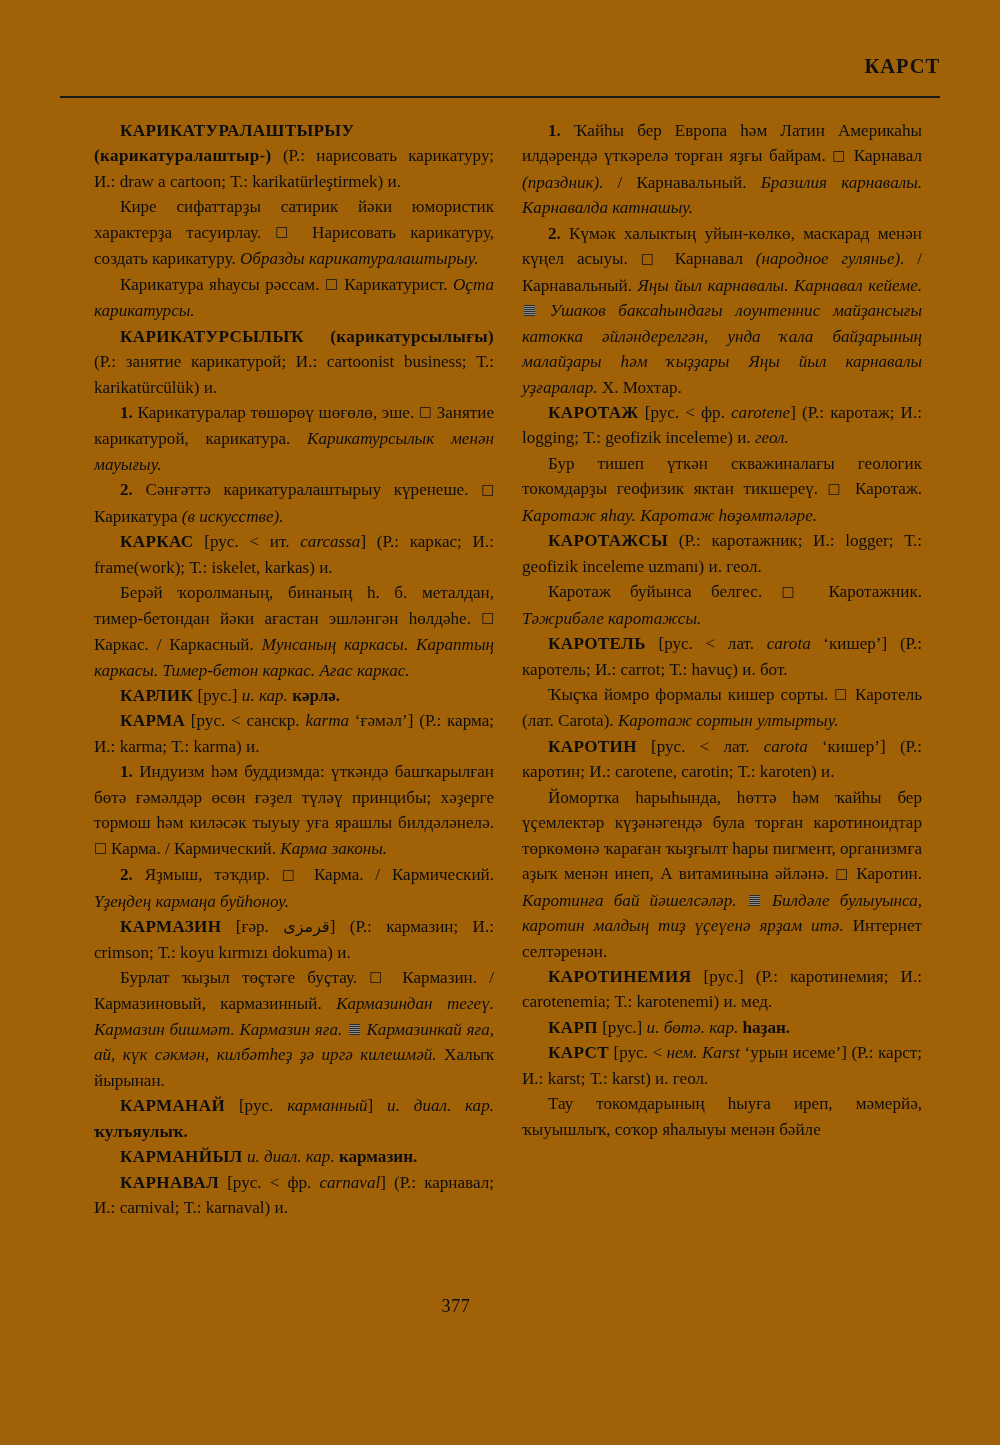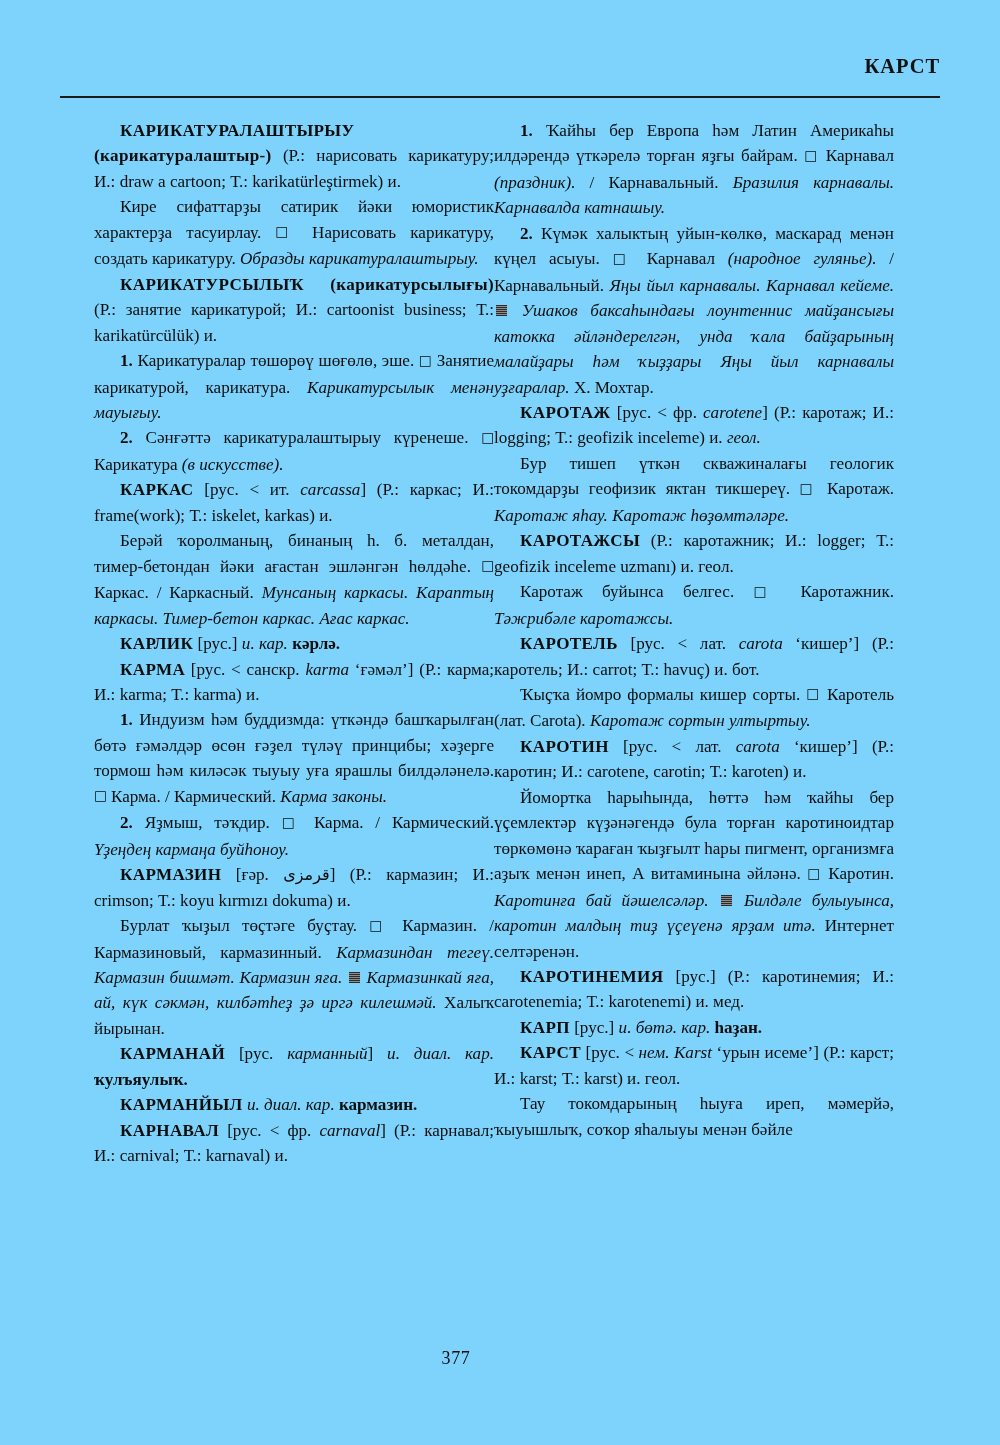--- a/index.html
+++ b/index.html
@@ -14,21 +14,21 @@
     font-family: "Liberation Serif", "DejaVu Serif", serif;
     color: #0d0d0d;
     overflow: hidden;
   }
 
   .page {
     position: absolute;
     left: 0; top: 0;
     width: 1000px;
     height: 1445px;
-    background: #7dd3fc;
+    background: #a16207;
     text-decoration: underline;
   }
 
   
   .runhead {
     position: absolute;
     left: 60px;
     right: 60px;
     top: 55px;
     height: 30px;
@@ -62,21 +62,21 @@
   .col {
     width: 400px;
     font-size: 17.1px;
     line-height: 25.45px;
     text-align: justify;
     text-justify: inter-word;
     -webkit-hyphens: none;
     hyphens: none;
   }
   .col-left  { margin-left: 94px; }
-  .col-right { }
+  .col-right { margin-left: 28px; }
 
   .col p {
     margin: 0;
     text-indent: 26px;
   }
 
   
   .hw {            
     font-weight: bold;
     letter-spacing: 0.35px;
@@ -108,21 +108,21 @@
     position: relative;
     top: 0px;
     margin: 0 2px;
     vertical-align: baseline;
   }
 
   
   .folio {
     position: absolute;
     left: 0;
-    top: 1348px;
+    top: 1296px;
     width: 912px;
     text-align: center;
     font-size: 18px;
     letter-spacing: 0.6px;
   }
 </style>
 </head>
 <body>
 
 <div class="page">
@@ -132,20 +132,21 @@
   </div>
   <div class="rule"></div>
 
   <div class="cols">
 
     <div class="col col-left">
 
       <p><span class="hw">КАРИКАТУРАЛАШТЫРЫУ</span> <span class="hw">(карикатуралаштыр-)</span> <span>(Р.: нарисовать карикатуру; И.: draw a cartoon; Т.: karikatürleştirmek) и.</span></p>
       <p><span>Кире сифаттарҙы сатирик йәки юмористик характерҙа тасуирлау.</span> <span class="sq">□</span> <span>Нарисовать карикатуру, создать карикатуру.</span> <span class="it">Образды карикатуралаштырыу.</span></p>
 
+      <p><span>Карикатура яһаусы рәссам.</span> <span class="sq">□</span> <span>Карикатурист.</span> <span class="it">Оҫта карикатурсы.</span></p>
 
       <p><span class="hw">КАРИКАТУРСЫЛЫҠ</span> <span class="hw">(карикатурсылығы)</span> <span>(Р.: занятие карикатурой; И.: cartoonist business; Т.: karikatürcülük) и.</span></p>
       <p><span class="num">1.</span> <span>Карикатуралар төшөрөү шөғөлө, эше.</span> <span class="sq">□</span> <span>Занятие карикатурой, карикатура.</span> <span class="it">Карикатурсылык менән мауығыу.</span></p>
       <p><span class="num">2.</span> <span>Сәнғәттә карикатуралаштырыу күренеше.</span> <span class="sq">□</span> <span>Карикатура</span> <span class="it">(в искусстве).</span></p>
 
       <p><span class="hw">КАРКАС</span> <span>[рус. &lt; ит.</span> <span class="it">carcassa</span><span>]</span> <span>(Р.: каркас; И.: frame(work); Т.: iskelet, karkas) и.</span></p>
       <p><span>Берәй ҡоролманың, бинаның һ. б. металдан, тимер-бетондан йәки ағастан эшләнгән һөлдәһе.</span> <span class="sq">□</span> <span>Каркас. / Каркасный.</span> <span class="it">Мунсаның каркасы. Караптың каркасы. Тимер-бетон каркас. Ағас каркас.</span></p>
 
       <p><span class="hw">КАРЛИК</span> <span>[рус.]</span> <span class="it">и. кар.</span> <span class="b">кәрлә.</span></p>
 

